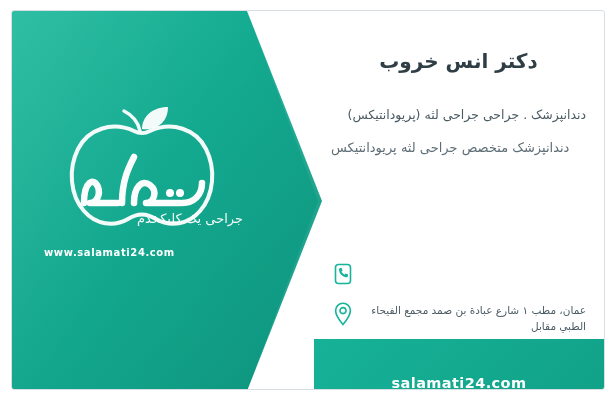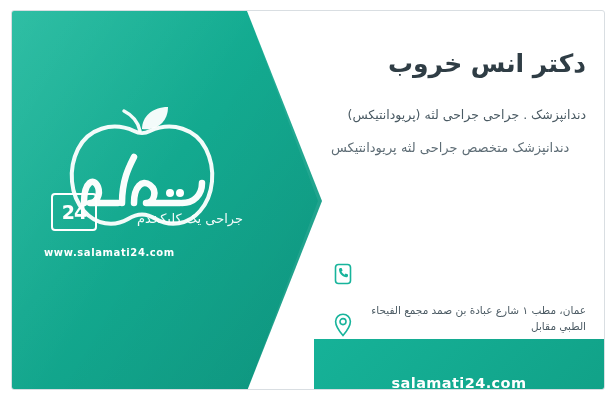--- a/index.html
+++ b/index.html
@@ -114,22 +114,22 @@
     width: 290px;
     height: 380px;
     direction: rtl;
   }
 
   .doc-name {
     position: absolute;
     right: 18px;
     top: 38px;
     width: 255px;
-    text-align: right;
-    font-size: 25px;
+    text-align: center;
+    font-size: 20px;
     font-weight: 700;
     color: #2f3d45;
     letter-spacing: 0px;
     line-height: 1.2;
   }
 
   .doc-spec-1 {
     position: absolute;
     right: 18px;
     top: 95px;
@@ -150,21 +150,21 @@
     color: #5d6c75;
     line-height: 1.4;
   }
 
   
   .contact-row {
     position: absolute;
     right: 18px;
     display: flex;
     flex-direction: row-reverse;
-    align-items: center;
+    align-items: flex-start;
     gap: 10px;
     width: 256px;
   }
   .row-phone { top: 248px; }
   .row-addr  { top: 288px; }
 
   .c-icon {
     flex: 0 0 auto;
     width: 26px;
     height: 30px;
@@ -251,21 +251,20 @@
             <path d="M54 96 C54 74 64 70 68 80 C71 88 66 96 60 96 L88 96"></path>
             <path d="M92 96 C92 72 100 58 104 50"></path>
             <path d="M104 96 C104 80 112 72 120 78 C128 84 124 96 116 96 L150 96"></path>
             <path d="M152 96 C164 96 172 88 172 76"></path>
           </g>
           <circle cx="140" cy="86" r="4" fill="#ffffff"></circle>
           <circle cx="150" cy="86" r="4" fill="#ffffff"></circle>
         </svg>
       </div>
 
-      <div class="badge24">24</div>
 
       <div class="logo-script">جراحی یک کلیکخدم</div>
 
       <div class="logo-url">www.salamati24.com</div>
     </div>
 
     <div class="content">
 
       <div class="doc-name">دكتر انس خروب</div>
 

